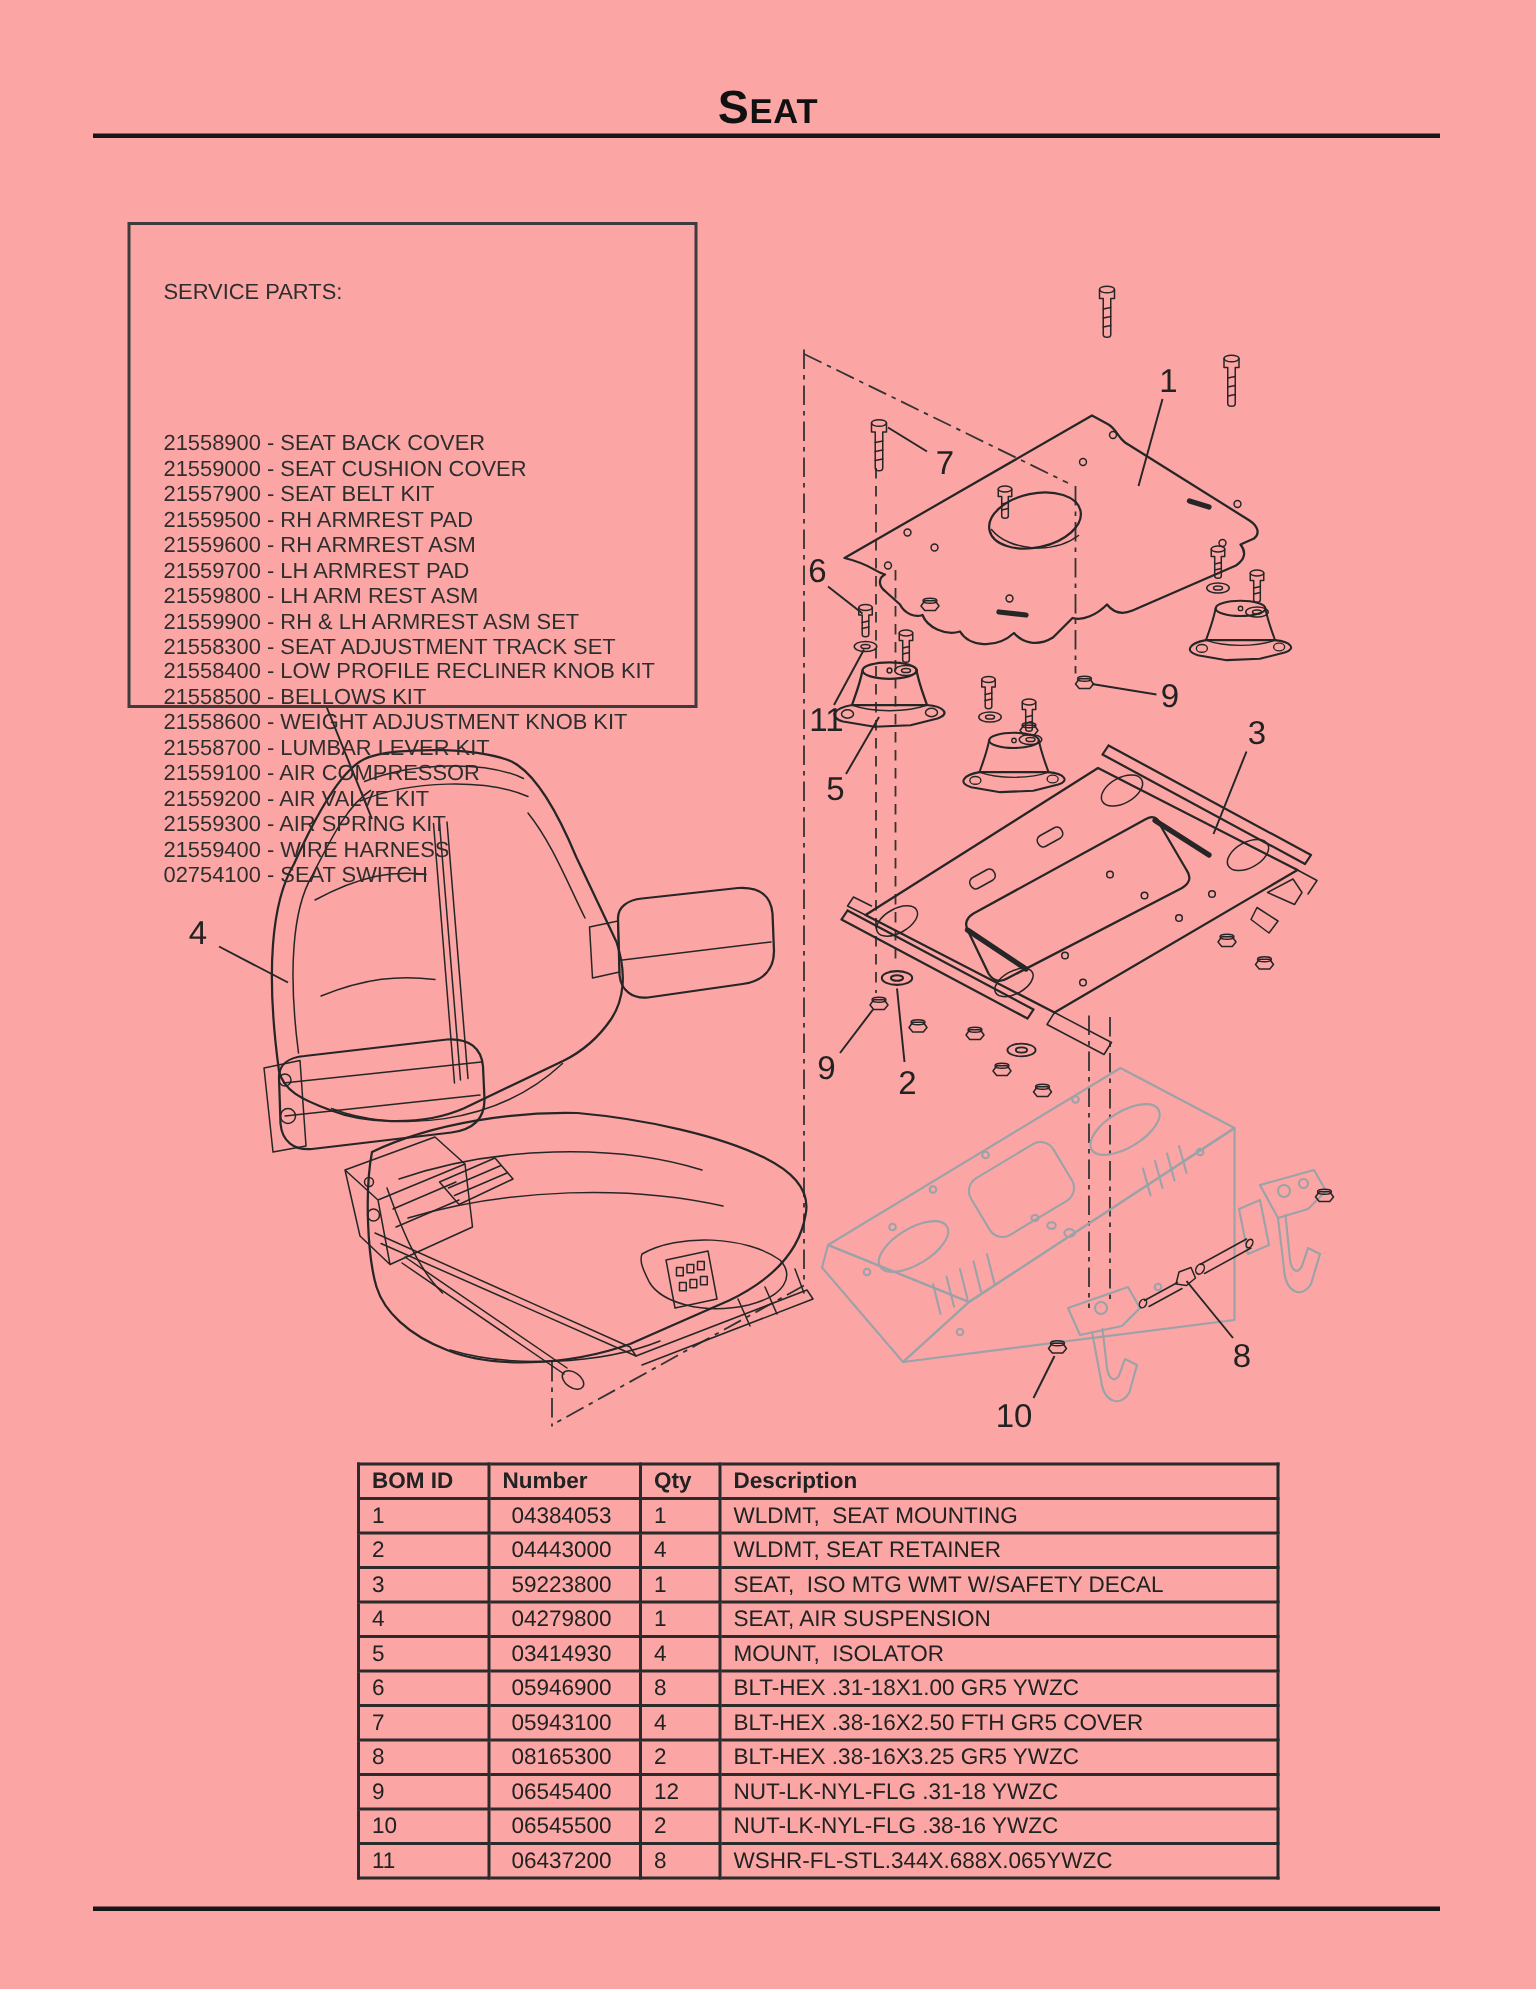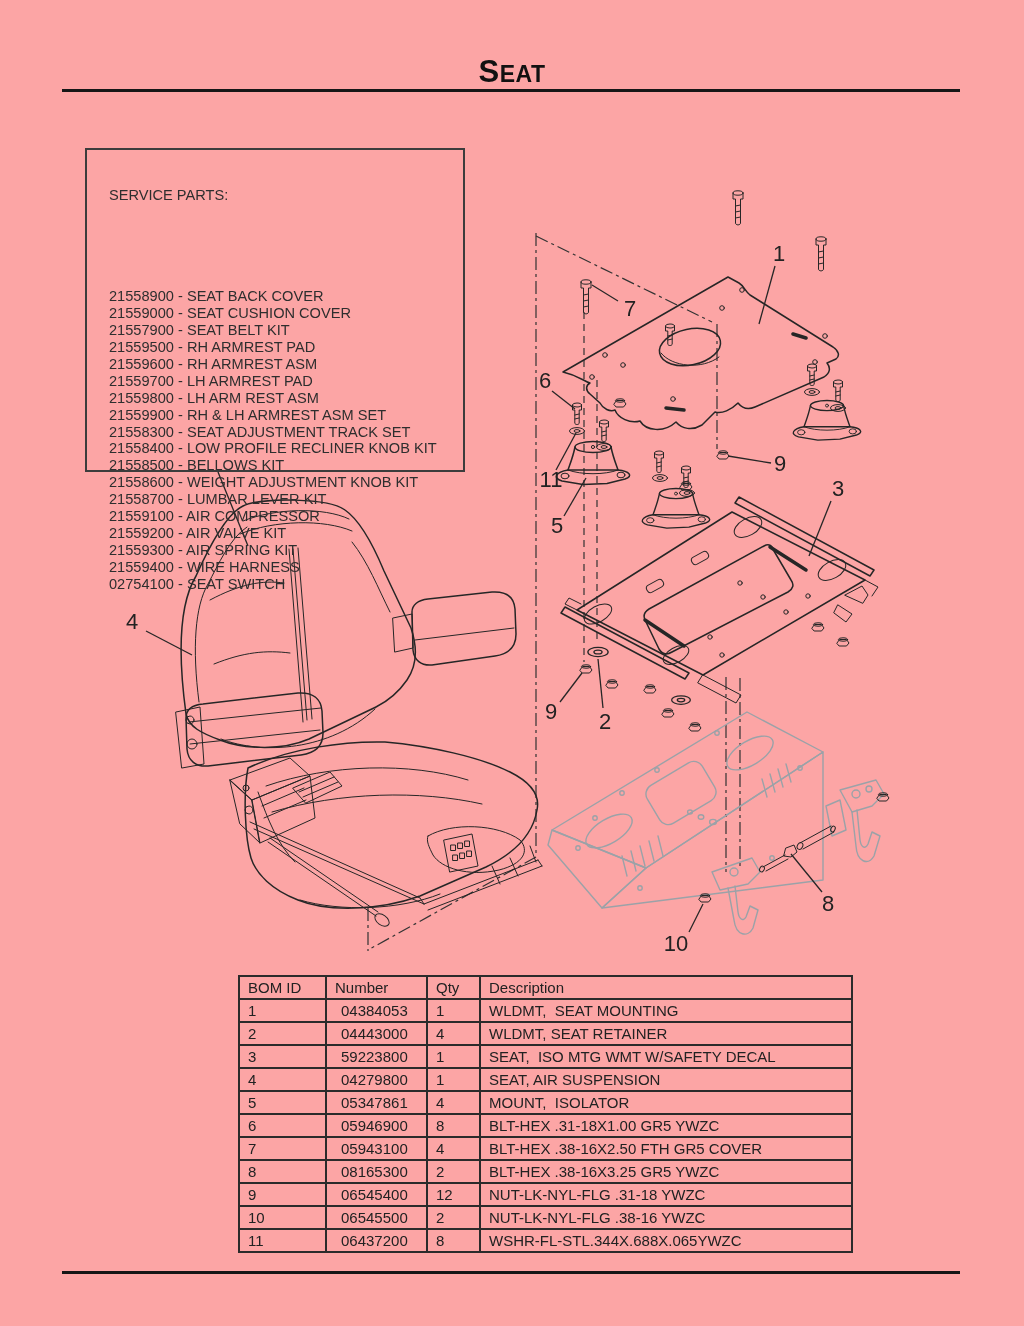--- a/index.html
+++ b/index.html
@@ -17,21 +17,21 @@
   .svc-box{position:absolute;left:85px;top:148px;width:380px;height:324px;
            border:2px solid #3c3c3c;box-sizing:border-box;padding:3px 22px;
            font-size:14.6px;line-height:16.9px;color:#2e2e2e;white-space:pre;}
   
   .callout{position:absolute;transform:translate(-50%,-50%);font-size:22px;color:#222;}
   
   .bom{position:absolute;left:238px;top:975px;width:549px;border-collapse:collapse;
        font-size:15px;color:#222;table-layout:fixed;}
   .bom th,.bom td{border:2px solid #2b2b2b;padding:1px 6px 1px 8px;text-align:left;
                   white-space:pre;overflow:hidden;height:19px;}
-  .bom th{font-weight:normal;}
+  .bom th{font-weight:bold;}
   .col-id{width:71px}.col-num{width:85px}.col-qty{width:37px}.col-desc{width:356px}
   .bom td.num{padding-left:14px}
   
   .rule-bot{position:absolute;top:1271px;left:62px;width:898px;height:2.5px;background:#161616;}
   .pageno{position:absolute;top:1279px;left:0;width:1024px;text-align:center;font-size:15px;color:#222;}
   
   svg{position:absolute;left:0;top:0;}
   .k{stroke:#262626;fill:none;stroke-width:1.5;stroke-linejoin:round;stroke-linecap:round;}
   .k2{stroke:#262626;fill:none;stroke-width:1;stroke-linejoin:round;stroke-linecap:round;}
   .kth{stroke:#262626;fill:none;stroke-width:3.5;stroke-linecap:round;}
@@ -366,21 +366,21 @@
 
         <tr>
           <td>4</td>
           <td class="num">04279800</td>
           <td>1</td>
           <td>SEAT, AIR SUSPENSION</td>
         </tr>
 
         <tr>
           <td>5</td>
-          <td class="num">05347861</td>
+          <td class="num">03414930</td>
           <td>4</td>
           <td>MOUNT,  ISOLATOR</td>
         </tr>
 
         <tr>
           <td>6</td>
           <td class="num">05946900</td>
           <td>8</td>
           <td>BLT-HEX .31-18X1.00 GR5 YWZC</td>
         </tr>

